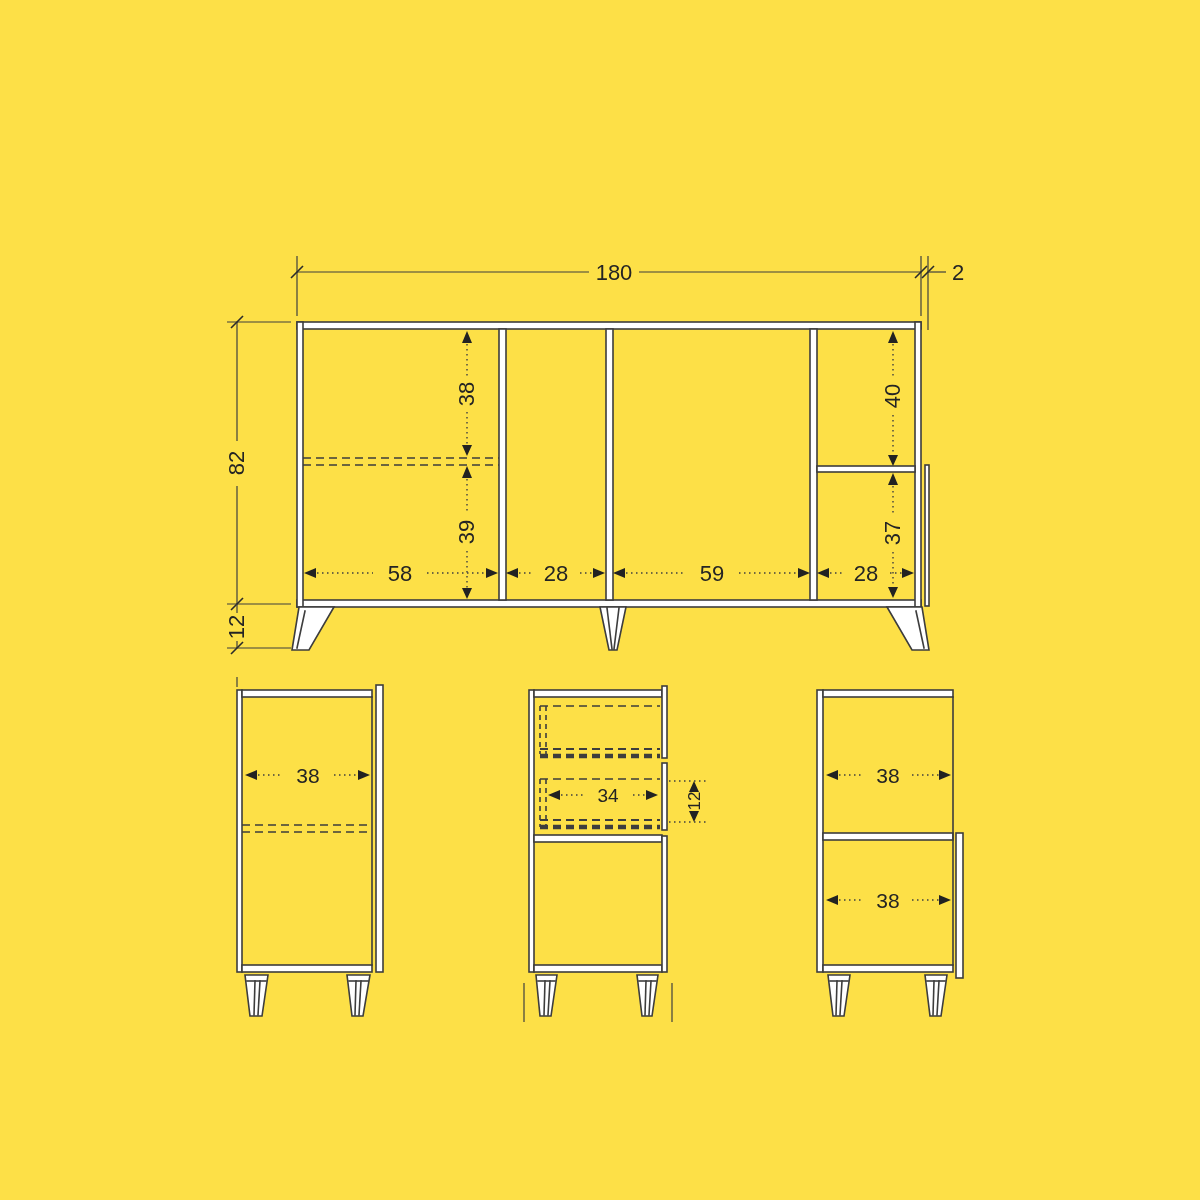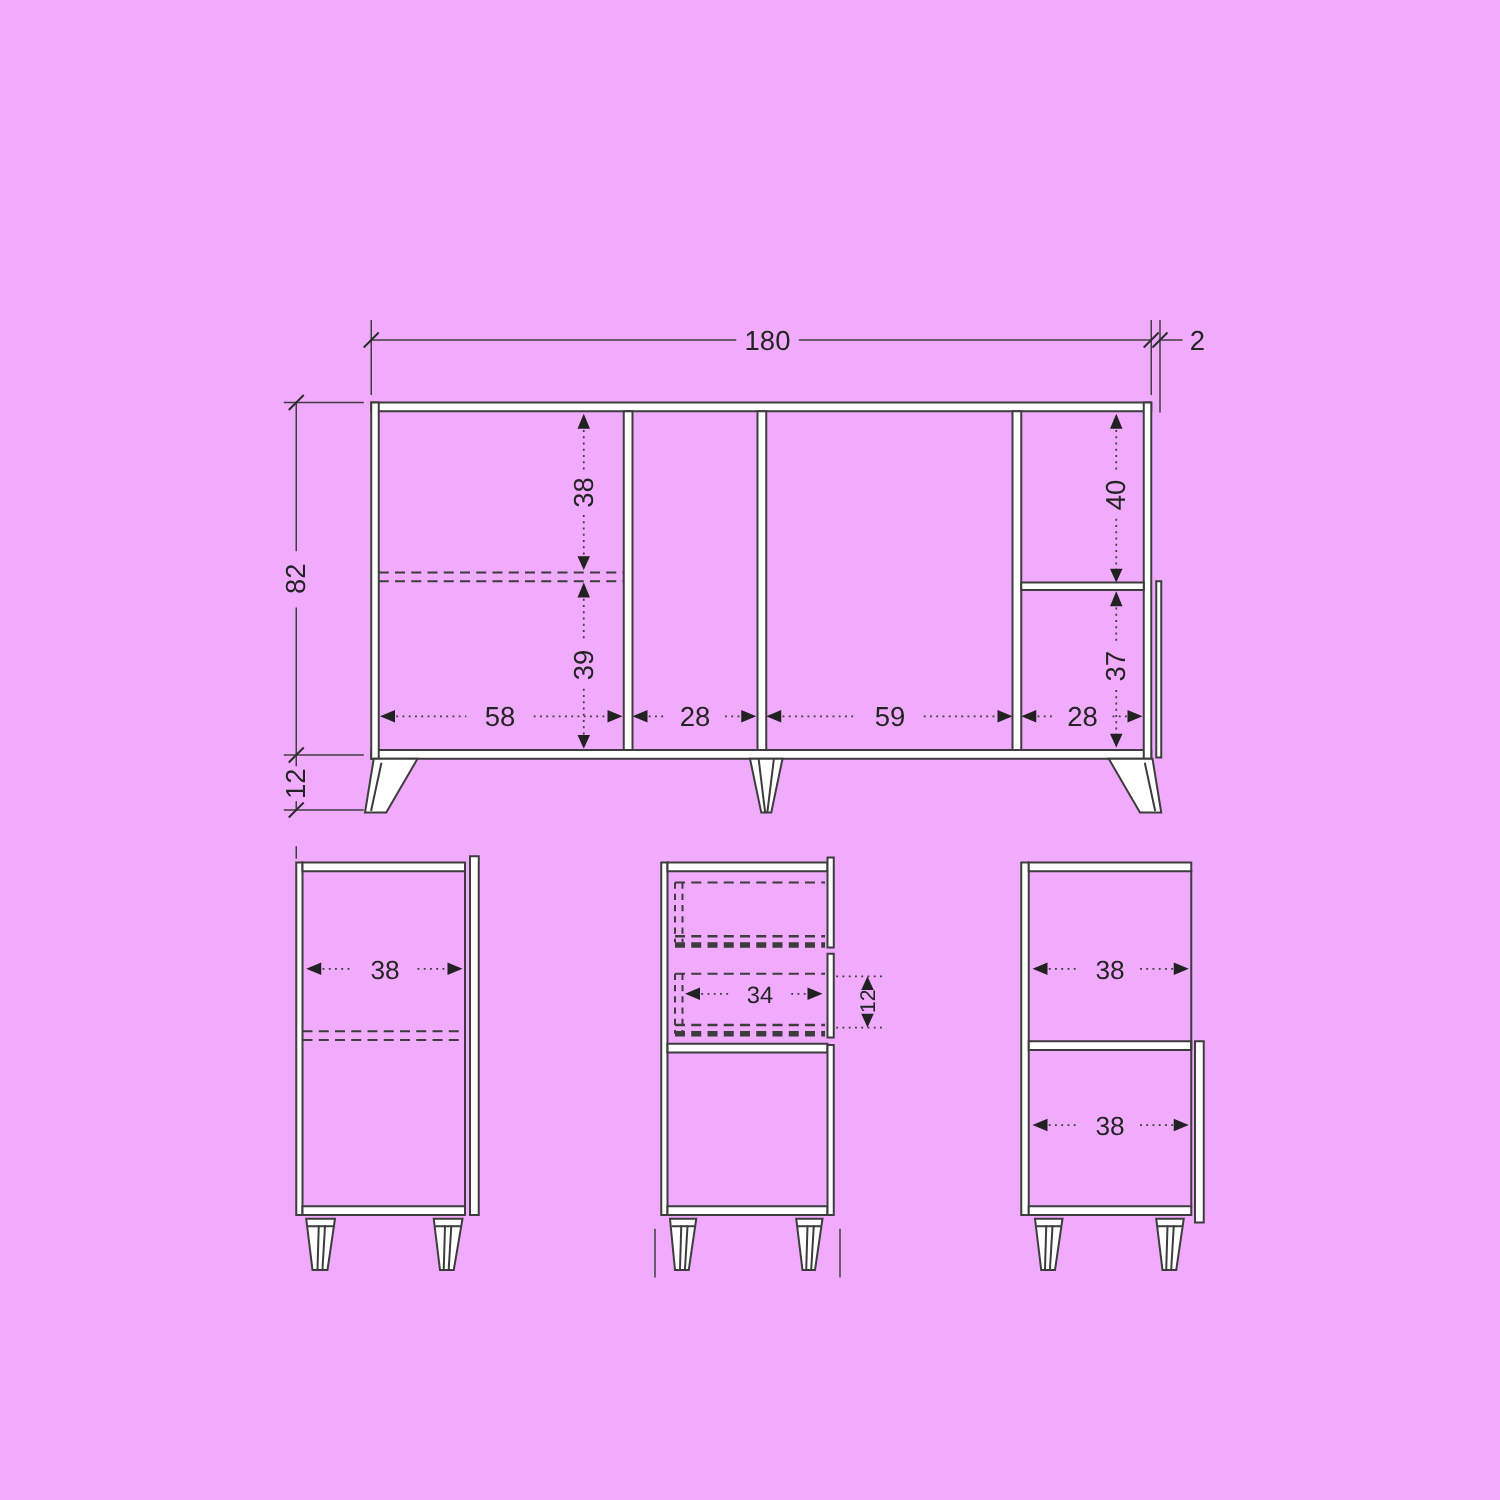--- a/index.html
+++ b/index.html
@@ -1,16 +1,16 @@
 <!DOCTYPE html>
 <html><head>
 <meta charset="utf-8">
 <style>
   html,body{margin:0;padding:0;background:#ffffff;}
-  .canvas{position:relative;width:1200px;height:1200px;background:#f0abfc;overflow:hidden;
+  .canvas{position:relative;width:1200px;height:1200px;background:#fde047;overflow:hidden;
           font-family:"Liberation Sans",sans-serif;}
   svg{display:block;}
   
   .ln   {stroke:#3d3d3d;stroke-width:1.6;fill:none;stroke-linecap:square;}
   .panel{stroke:#3d3d3d;stroke-width:1.6;fill:#ffffff;}
   
   .dim  {stroke:#3f3f3f;stroke-width:1.4;fill:none;stroke-dasharray:1.5 3.5;}
   
   .ext  {stroke:#3f3f3f;stroke-width:1.2;fill:none;}
   

